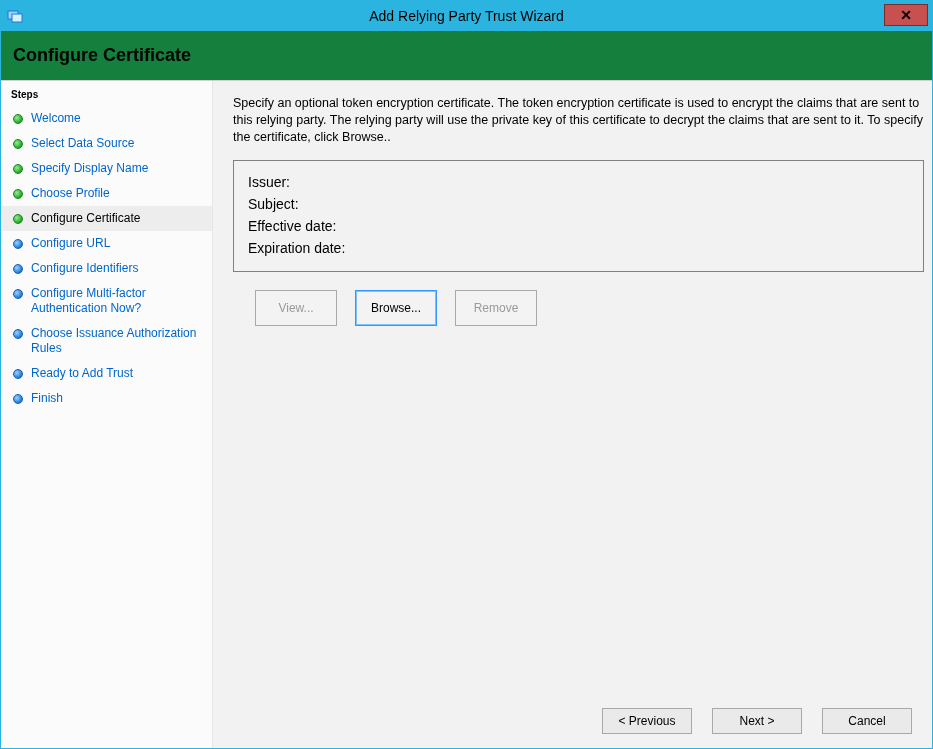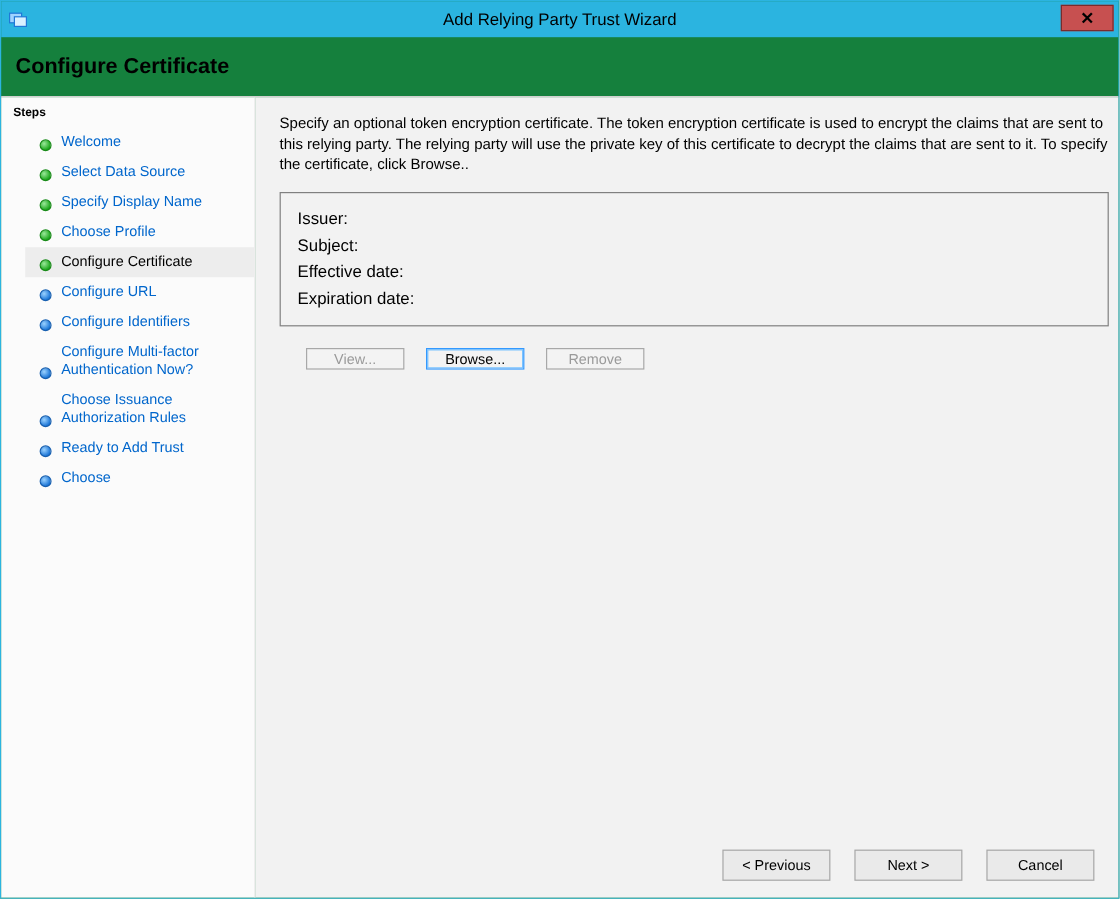--- a/index.html
+++ b/index.html
@@ -78,26 +78,25 @@
     padding: 4px 0 0 0;
   }
   .steps-title {
     font-weight: bold;
     font-size: 10px;
     padding: 4px 10px 6px 10px;
     color: #000;
   }
   .step {
     display: flex;
-    align-items: flex-end;
+    align-items: flex-start;
     padding: 5px 10px 5px 12px;
     color: #0066cc;
     line-height: 1.25;
     cursor: pointer;
-    margin-left: 20px;
   }
   .step .bullet {
     width: 10px;
     height: 10px;
     border-radius: 50%;
     margin-top: 3px;
     margin-right: 8px;
     flex-shrink: 0;
   }
   .bullet.green { background: radial-gradient(circle at 35% 35%, #9be89b, #1fa81f 70%); border:1px solid #188a18;}
@@ -130,21 +129,21 @@
     color: #000;
     padding: 3px 0;
   }
   .btn-row {
     display: flex;
     gap: 18px;
     margin-top: 18px;
     padding-left: 22px;
   }
   .btn {
-    height: 18px;
+    height: 36px;
     min-width: 82px;
     padding: 0 12px;
     border: 1px solid #a8a8a8;
     background: #f3f3f3;
     font-size: 12px;
     color: #000;
     display: inline-flex;
     align-items: center;
     justify-content: center;
     cursor: pointer;
@@ -226,21 +225,21 @@
           <div class="step">
             <span class="bullet blue"></span>
             <span>Choose Issuance Authorization Rules</span>
           </div>
           <div class="step">
             <span class="bullet blue"></span>
             <span>Ready to Add Trust</span>
           </div>
           <div class="step">
             <span class="bullet blue"></span>
-            <span>Choose</span>
+            <span>Finish</span>
           </div>
         </div>
     </div>
 
     <div class="main">
       <div class="instr">Specify an optional token encryption certificate.  The token encryption certificate is used to encrypt the claims that are sent to this relying party.  The relying party will use the private key of this certificate to decrypt the claims that are sent to it.  To specify the certificate, click Browse..</div>
 
       <div class="cert-box">
         <div class="cert-row">
           <span>Issuer:</span>

